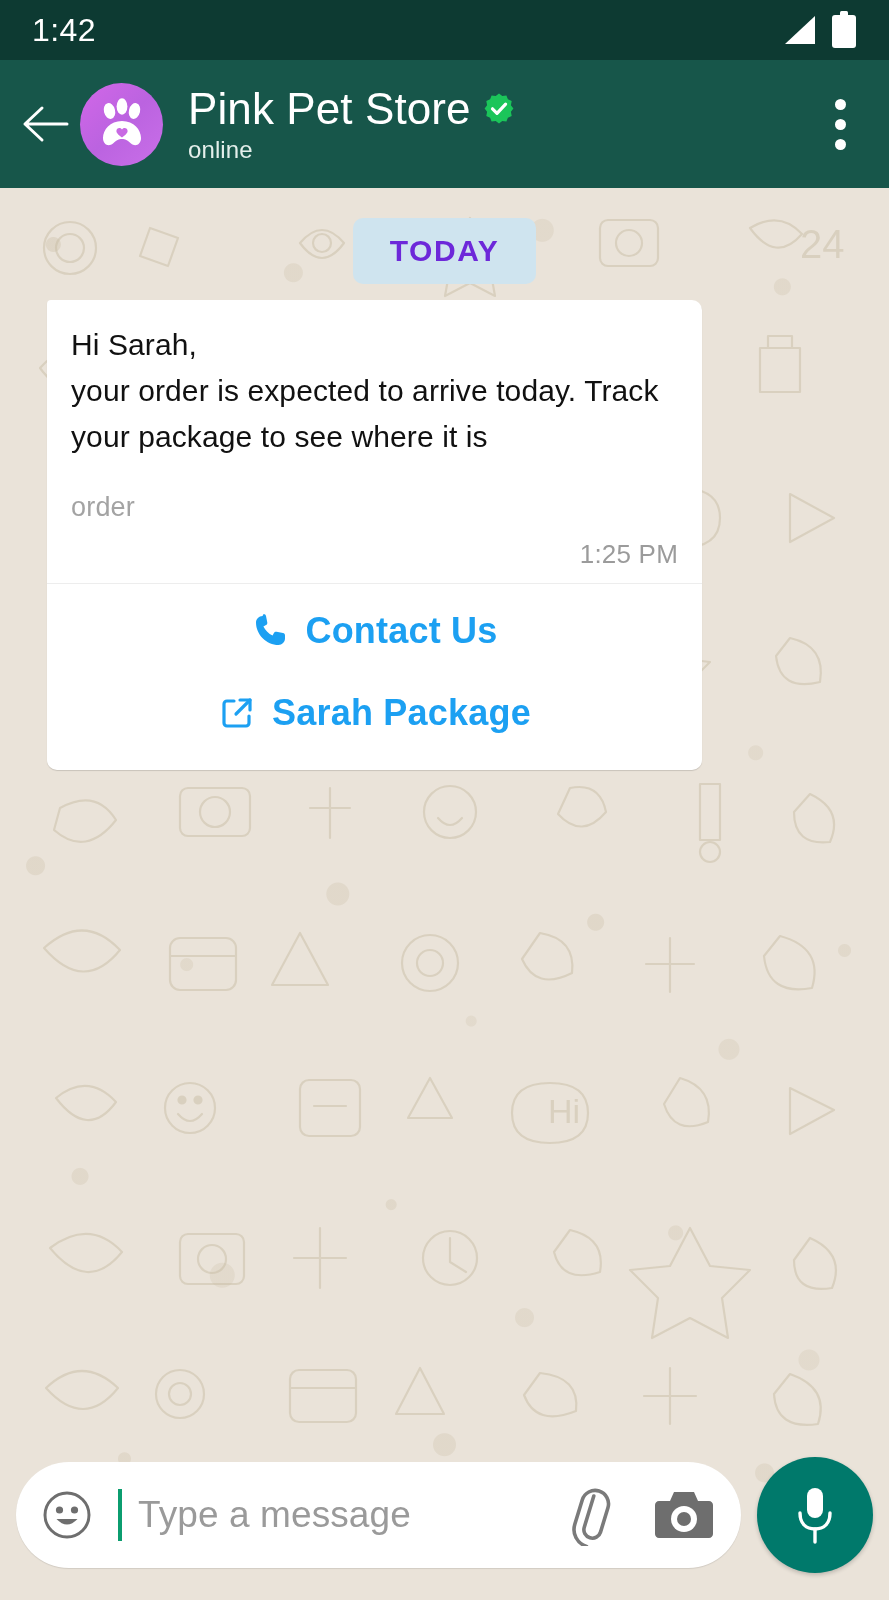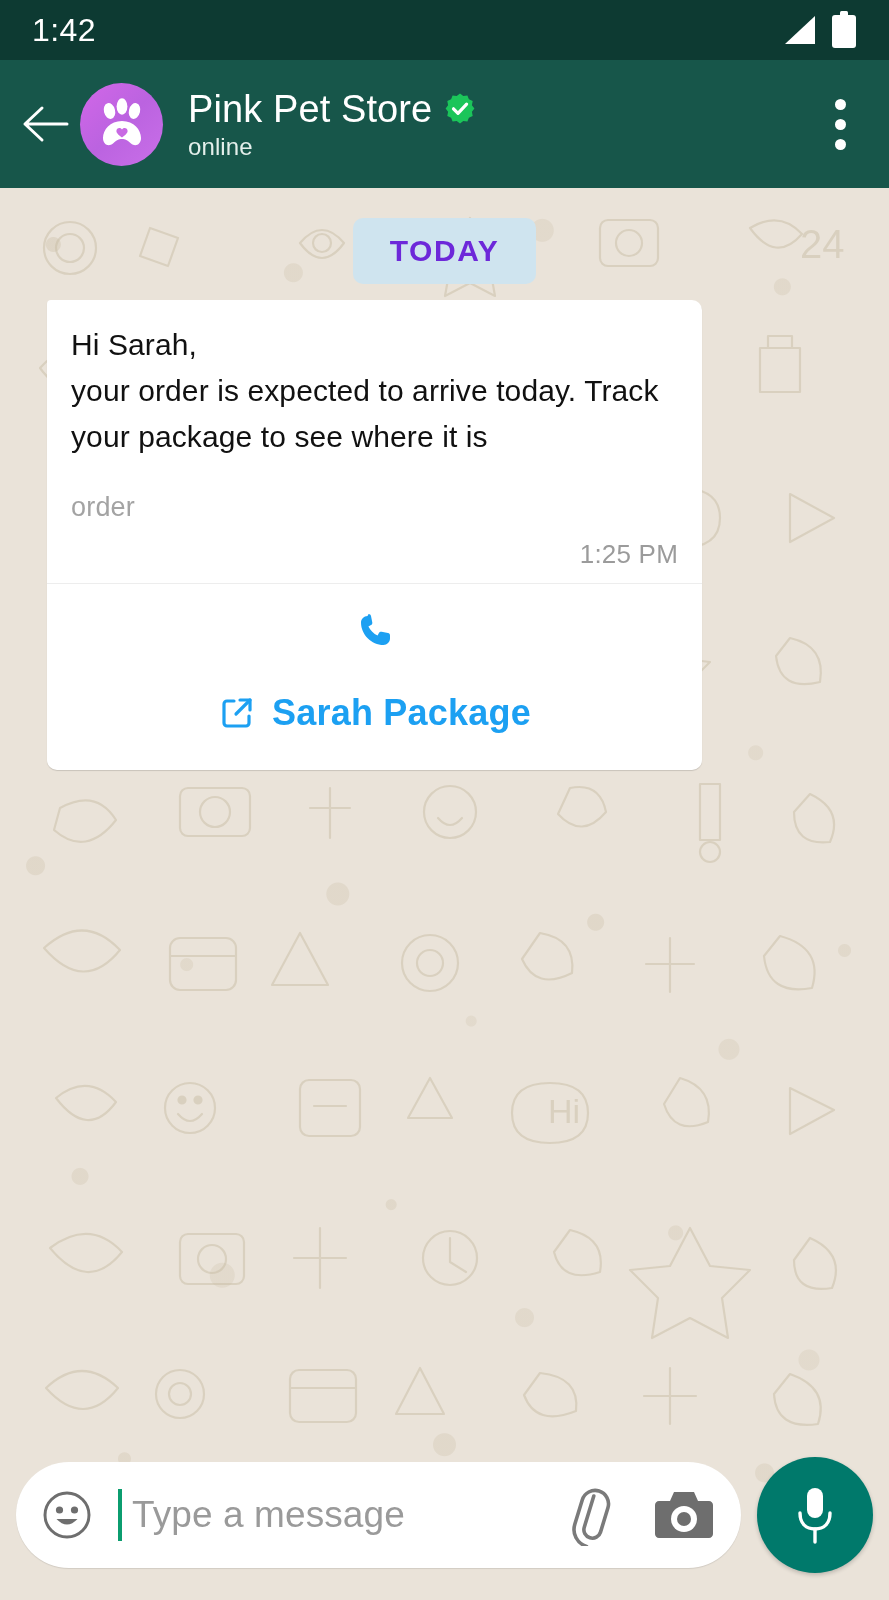--- a/index.html
+++ b/index.html
@@ -50,21 +50,21 @@
     background: linear-gradient(135deg, #D267E8 0%, #BB63E0 50%, #C96FE8 100%);
     display: flex; align-items: center; justify-content: center;
     overflow: hidden;
   }
   #header-text {
     margin-left: 25px; display: flex; flex-direction: column;
     justify-content: center; min-width: 0;
   }
   #header-title-row { display: flex; align-items: center; gap: 11px; }
   #contact-name {
-    color: #ffffff; font-size: 38px; font-weight: 400;
+    color: #ffffff; font-size: 44px; font-weight: 400;
     letter-spacing: 0.1px; white-space: nowrap;
   }
   #presence {
     color: #E4EFEB; font-size: 24px; font-weight: 400;
     margin-top: 2px; letter-spacing: 0.1px;
   }
   #overflow-menu {
     margin-left: auto; width: 54px; height: 64px;
     display: flex; flex-direction: column;
     align-items: center; justify-content: center; gap: 9px;
@@ -177,21 +177,21 @@
     padding: 0 26px 0 22px;
     box-shadow: 0 1px 1px rgba(0,0,0,0.10);
   }
   #emoji-button { flex: 0 0 auto; display: flex; align-items: center; }
   #composer-input-wrap {
     flex: 1 1 auto; display: flex; align-items: center;
     margin-left: 22px; min-width: 0; height: 100%;
   }
   #text-caret { width: 4px; height: 52px; background: #0B9D6F; flex: 0 0 auto; }
   #composer-placeholder {
-    color: #9A9A9A; font-size: 37px; margin-left: 10px;
+    color: #9A9A9A; font-size: 37px; margin-left: 16px;
     white-space: nowrap; overflow: hidden; letter-spacing: 0.1px;
   }
   #attach-button { flex: 0 0 auto; margin-left: 12px; display: flex; align-items: center; }
   #camera-button { flex: 0 0 auto; margin-left: 34px; display: flex; align-items: center; }
   #mic-button {
     flex: 0 0 auto; width: 116px; height: 116px; border-radius: 50%;
     background: #00796B; margin-left: 16px;
     display: flex; align-items: center; justify-content: center;
     box-shadow: 0 2px 4px rgba(0,0,0,0.20);
   }
@@ -394,20 +394,21 @@
           <span class="bubble-action-icon">
             <svg width="38" height="38" viewBox="0 0 38 38">
               <path d="M11.5 4 C8 4 5 7 5 10.5 C5 22.5 15.5 33 27.5 33
                        C31 33 34 30 34 26.5 L34 23.4 C34 22.2 33.2 21.2 32 21
                        L25.6 19.7 C24.5 19.5 23.4 20 22.9 21 L21.6 23.6
                        C17.6 21.6 14.4 18.4 12.4 14.4 L15 13.1
                        C16 12.6 16.5 11.5 16.3 10.4 L15 4.1
                        C14.8 2.9 13.8 2.1 12.6 2.1 Z" fill="#1CA0F2"></path>
             </svg>
           </span>
+          <span class="bubble-action-label">Contact Us</span>
         </div>
 
         <div class="bubble-action">
           <span class="bubble-action-icon">
             <svg width="38" height="38" viewBox="0 0 38 38">
               <path d="M16 7 L9 7 C7.3 7 6 8.3 6 10 L6 29 C6 30.7 7.3 32 9 32
                        L28 32 C29.7 32 31 30.7 31 29 L31 22" stroke="#1CA0F2" stroke-width="3.2" fill="none" stroke-linecap="round" stroke-linejoin="round"></path>
               <path d="M22 6 L32 6 L32 16" stroke="#1CA0F2" stroke-width="3.2" fill="none" stroke-linecap="round" stroke-linejoin="round"></path>
               <path d="M32 6 L18 20" stroke="#1CA0F2" stroke-width="3.2" fill="none" stroke-linecap="round"></path>
             </svg>

